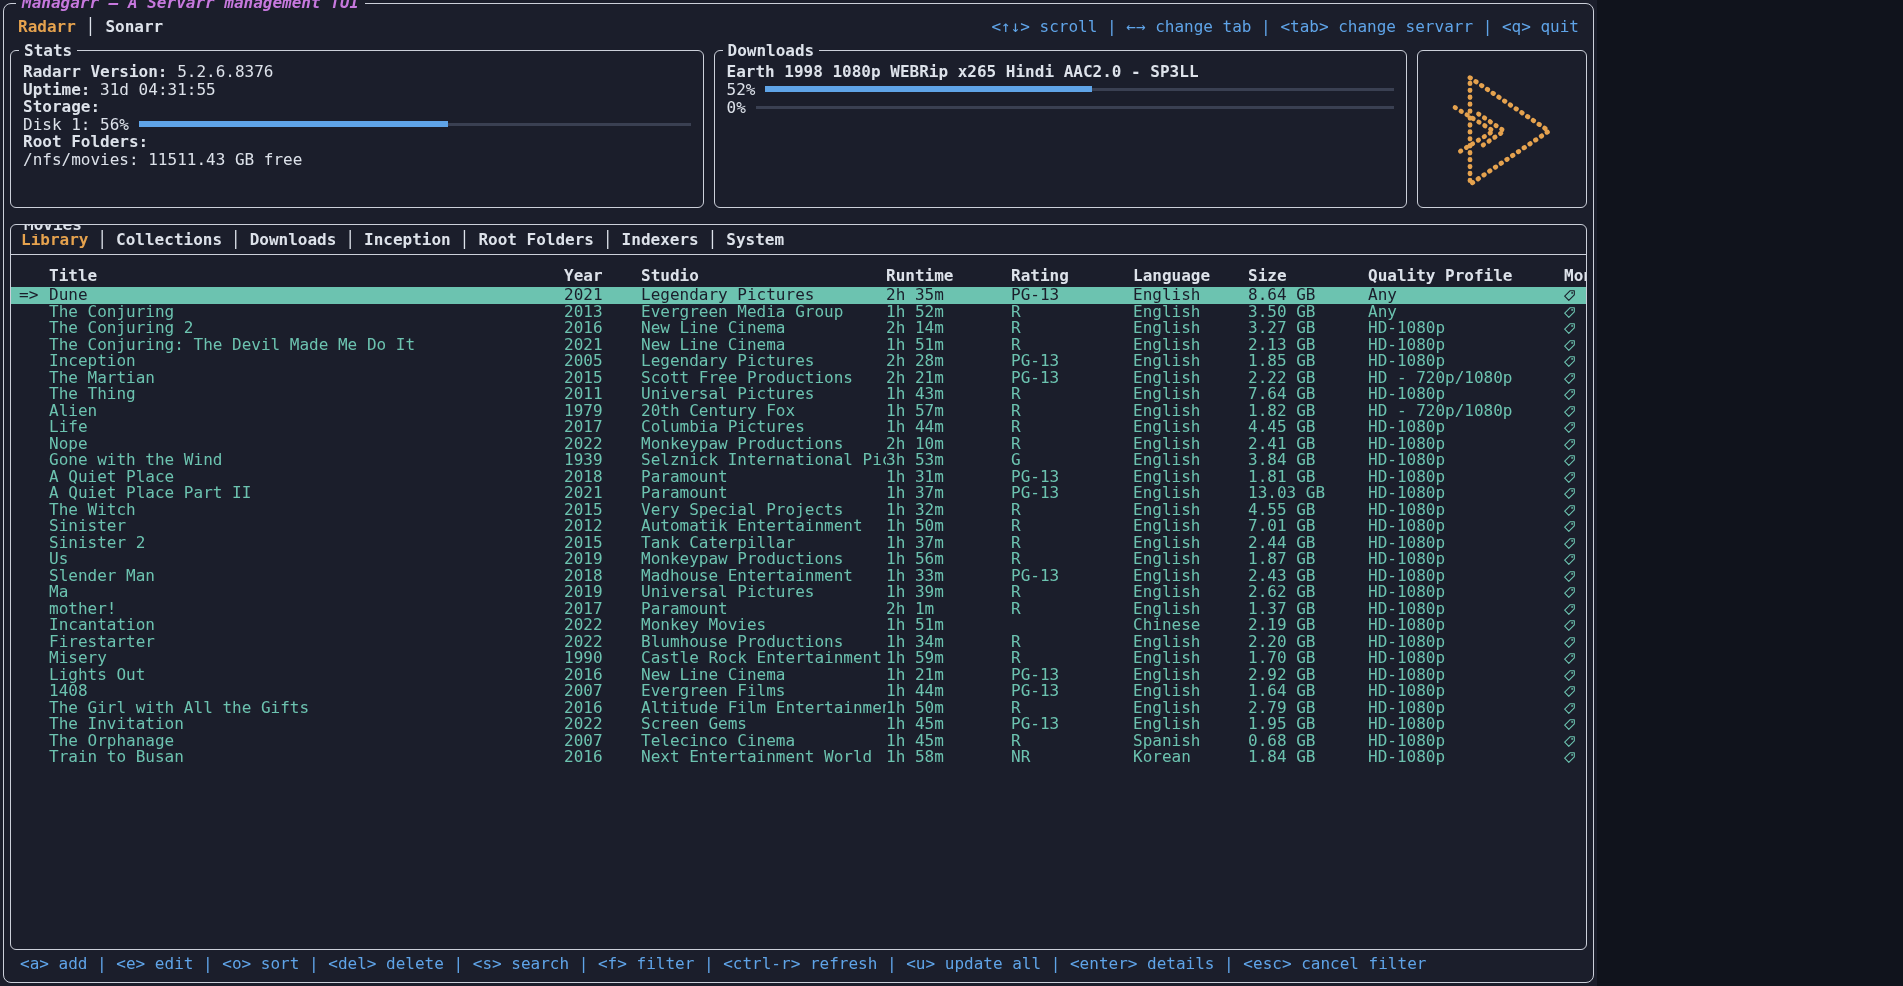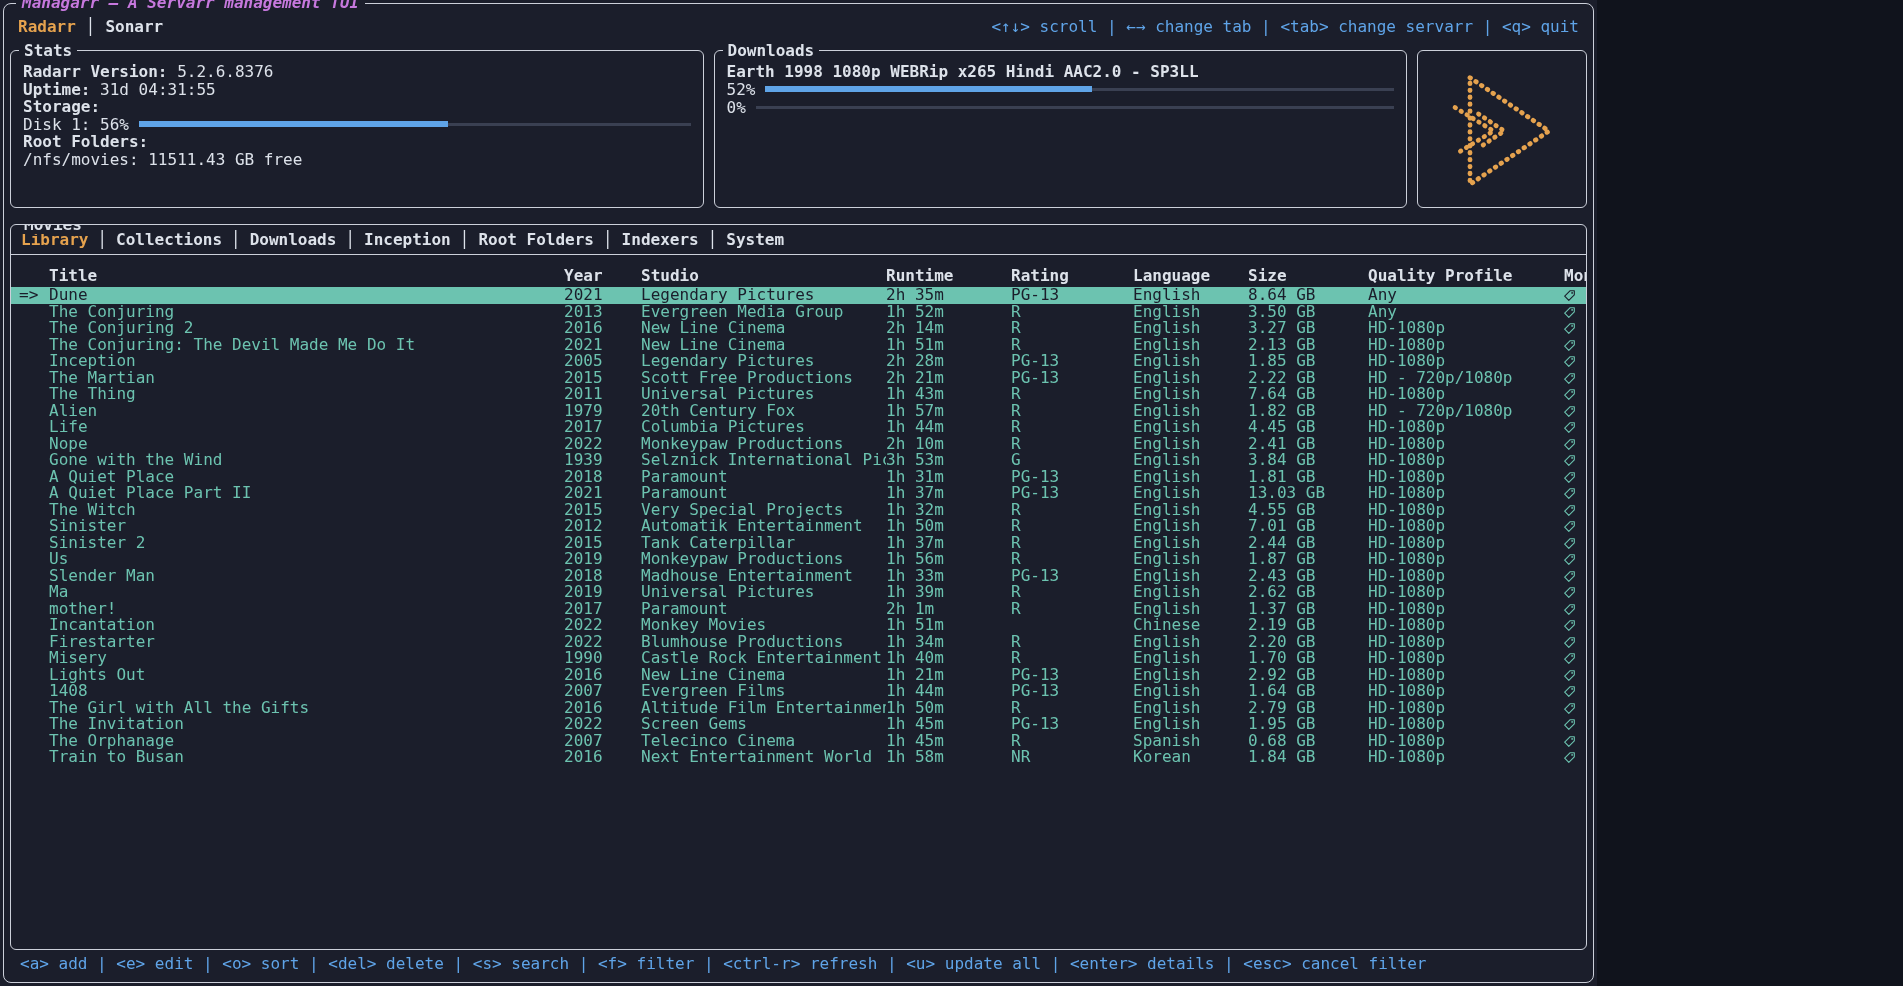--- a/index.html
+++ b/index.html
@@ -622,21 +622,21 @@
                 <circle cx="11.8" cy="4.2" r="1.3" fill="currentColor"></circle>
               </svg></span>
     <span class="cell"></span>
   </div>
 
   <div class="grid-row trow">
     <span class="cell c-ind"></span>
     <span class="cell fcell">Misery</span>
     <span class="cell fcell">1990</span>
     <span class="cell fcell">Castle Rock Entertainment</span>
-    <span class="cell fcell">1h 40m</span>
+    <span class="cell fcell">1h 59m</span>
     <span class="cell fcell">R</span>
     <span class="cell fcell">English</span>
     <span class="cell fcell">1.70 GB</span>
     <span class="cell fcell">HD-1080p</span>
     <span class="cell c-monitored"><svg width="11" height="11" viewBox="0 0 16 16">
                 <path d="M9 1 H15 V7 L7 15 L1 9 Z" fill="none" stroke="currentColor" stroke-width="1.6" stroke-linejoin="round"></path>
                 <circle cx="11.8" cy="4.2" r="1.3" fill="currentColor"></circle>
               </svg></span>
     <span class="cell"></span>
   </div>

